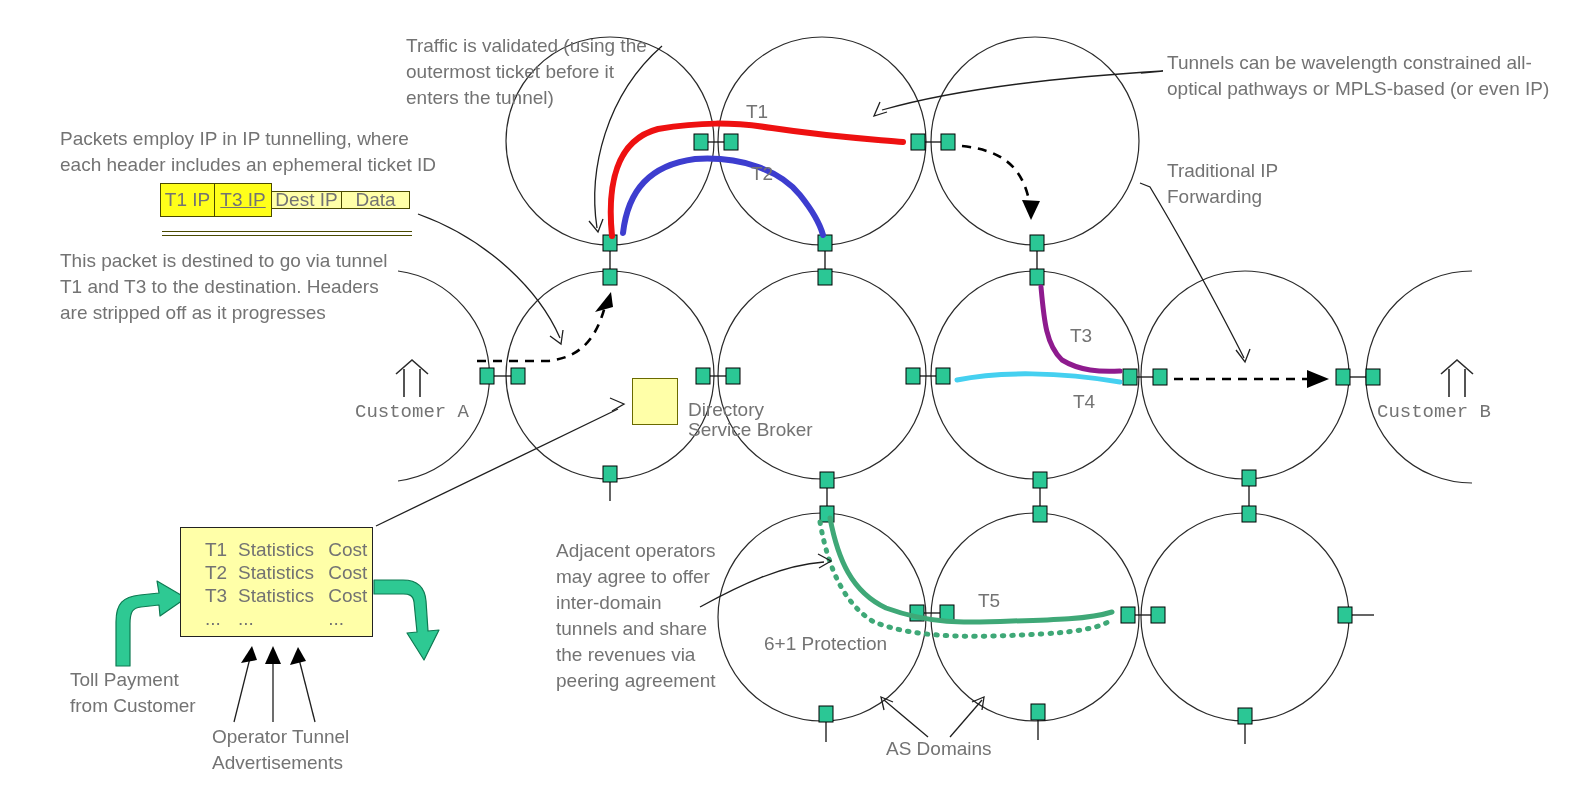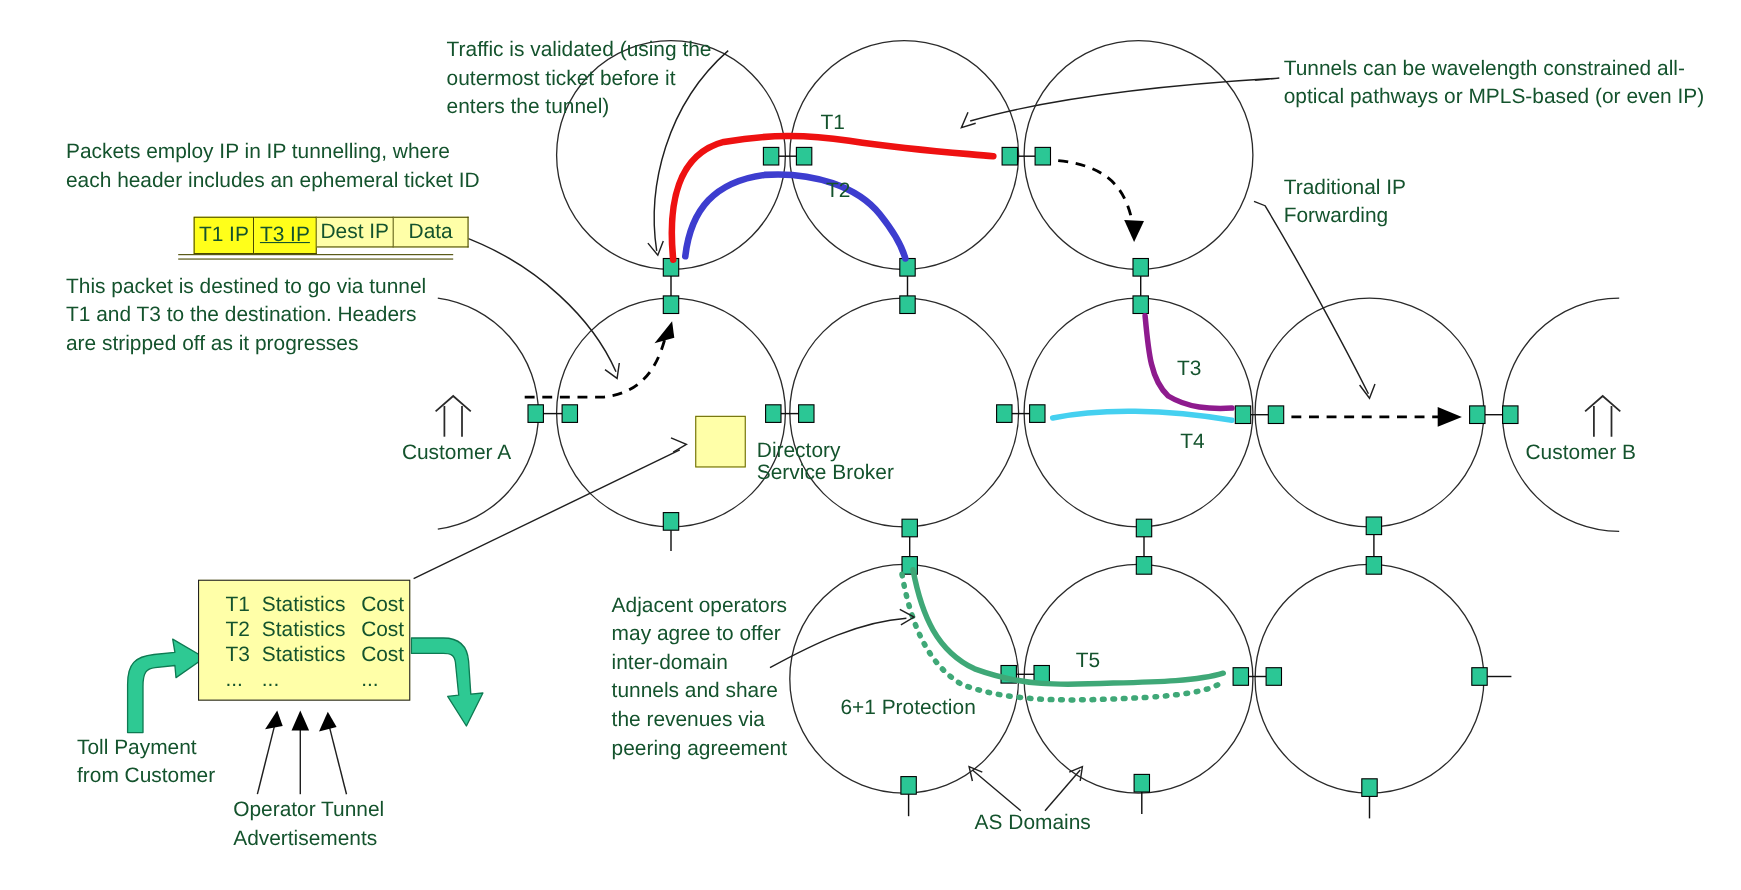--- a/index.html
+++ b/index.html
@@ -1,28 +1,28 @@
 <!DOCTYPE html>
 <html><head>
 <meta charset="utf-8">
 <style>
   html,body{margin:0;padding:0;background:#fff;}
   #stage{position:relative;width:1583px;height:809px;background:#fff;overflow:hidden;
-         font-family:"Liberation Sans", sans-serif;color:#14532d;}
+         font-family:"Liberation Sans", sans-serif;color:#737373;}
   #diagram-svg{position:absolute;left:0;top:0;}
   .note{position:absolute;font-size:19px;line-height:26px;white-space:pre-line;}
   .lbl{position:absolute;font-size:19px;line-height:24px;white-space:pre-line;}
-  .center{text-align:center;}
+  .center{text-align:left;font-family:Liberation Mono, monospace;}
   
-  #packet-table{position:absolute;left:160px;top:197px;display:flex;align-items:flex-start;margin-left:16px;}
+  #packet-table{position:absolute;left:160px;top:183px;display:flex;align-items:center;}
   .pcell{box-sizing:border-box;border:1.4px solid #4a4a00;border-left-width:0;
          font-size:19px;display:flex;align-items:center;justify-content:center;}
   .pcell:first-child{border-left-width:1.4px;}
   .pcell.tall{height:34px;}
-  .pcell.short{height:28px;}
+  .pcell.short{height:18px;}
   #packet-underline{position:absolute;left:162px;top:231px;width:250px;height:5px;
          border-top:1.6px solid #4a4a00;border-bottom:1.6px solid #4a4a00;box-sizing:border-box;}
   
   #stats-box{position:absolute;left:180px;top:527px;width:193px;height:110px;
          border:1.6px solid #222;box-sizing:border-box;padding:10px 0 0 24px;}
   .srow{display:flex;font-size:19px;line-height:23px;}
   .sc0{width:34px;}
   .sc1{width:93px;}
   .sc2{width:45px;}
   

